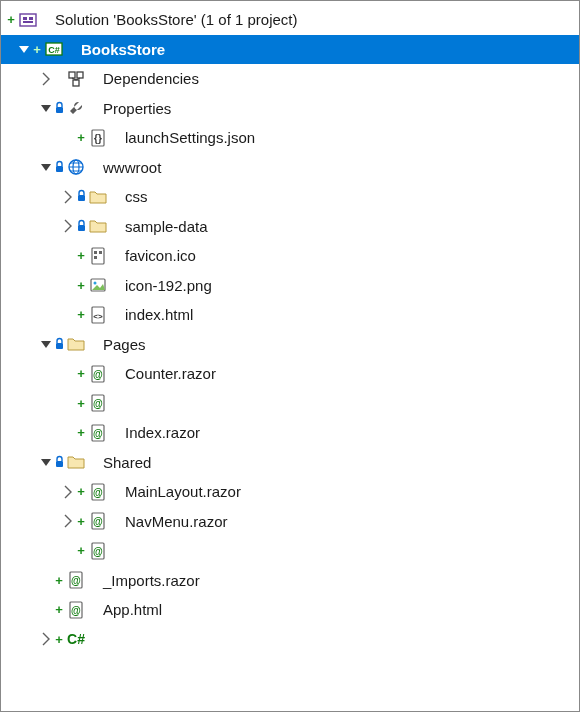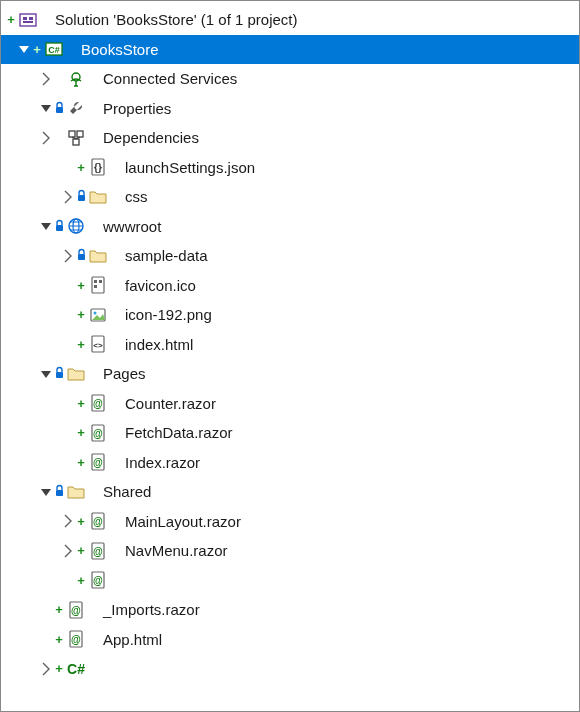--- a/index.html
+++ b/index.html
@@ -21,21 +21,21 @@
     align-items: center;
     height: 29.5px;
     padding-right: 8px;
     white-space: nowrap;
     cursor: default;
   }
   .node.selected {
     background: #0078d7;
     color: #fff;
   }
-  .node.selected .label { font-weight: 400; }
+  .node.selected .label { font-weight: 700; }
   .indent { display: inline-block; height: 1px; }
   .arrow {
     width: 14px;
     height: 14px;
     display: inline-flex;
     align-items: center;
     justify-content: center;
     margin-right: 0px;
     flex: 0 0 14px;
   }
@@ -171,34 +171,35 @@
       </span>
     <span class="git-plus">+</span>
     <span class="icon">
         <svg width="18" height="18">
           <use href="#i-csproj"></use>
         </svg>
       </span>
     <span class="label">BooksStore</span>
   </div>
 
+
   <div class="node">
     <span class="indent" style="width:38px"></span>
     <span class="arrow">
         <svg width="12" height="14">
           <use href="#arrow-right"></use>
         </svg>
       </span>
     <span class="spacer"></span>
     <span class="icon">
         <svg width="18" height="18">
-          <use href="#i-connected"></use>
-        </svg>
-      </span>
-    <span class="label">Connected Services</span>
+          <use href="#i-deps"></use>
+        </svg>
+      </span>
+    <span class="label">Dependencies</span>
   </div>
 
   <div class="node">
     <span class="indent" style="width:38px"></span>
     <span class="arrow">
         <svg width="12" height="14">
           <use href="#arrow-down"></use>
         </svg>
       </span>
     <span class="lock"><svg width="12" height="13">
@@ -206,231 +207,214 @@
         </svg></span>
     <span class="icon">
         <svg width="18" height="18">
           <use href="#i-wrench"></use>
         </svg>
       </span>
     <span class="label">Properties</span>
   </div>
 
   <div class="node">
-    <span class="indent" style="width:38px"></span>
-    <span class="arrow">
-        <svg width="12" height="14">
-          <use href="#arrow-right"></use>
-        </svg>
-      </span>
-    <span class="spacer"></span>
-    <span class="icon">
-        <svg width="18" height="18">
-          <use href="#i-deps"></use>
-        </svg>
-      </span>
-    <span class="label">Dependencies</span>
-  </div>
-
-  <div class="node">
     <span class="indent" style="width:74px"></span>
     <span class="git-plus">+</span>
     <span class="icon">
         <svg width="18" height="18">
           <use href="#i-json"></use>
         </svg>
       </span>
     <span class="label">launchSettings.json</span>
   </div>
 
   <div class="node">
+    <span class="indent" style="width:38px"></span>
+    <span class="arrow">
+        <svg width="12" height="14">
+          <use href="#arrow-down"></use>
+        </svg>
+      </span>
+    <span class="lock"><svg width="12" height="13">
+          <use href="#i-lock"></use>
+        </svg></span>
+    <span class="icon">
+        <svg width="18" height="18">
+          <use href="#i-globe"></use>
+        </svg>
+      </span>
+    <span class="label">wwwroot</span>
+  </div>
+
+  <div class="node">
     <span class="indent" style="width:60px"></span>
     <span class="arrow">
         <svg width="12" height="14">
           <use href="#arrow-right"></use>
         </svg>
       </span>
     <span class="lock"><svg width="12" height="13">
           <use href="#i-lock"></use>
         </svg></span>
     <span class="icon">
         <svg width="18" height="18">
           <use href="#i-folder"></use>
         </svg>
       </span>
     <span class="label">css</span>
   </div>
 
   <div class="node">
+    <span class="indent" style="width:60px"></span>
+    <span class="arrow">
+        <svg width="12" height="14">
+          <use href="#arrow-right"></use>
+        </svg>
+      </span>
+    <span class="lock"><svg width="12" height="13">
+          <use href="#i-lock"></use>
+        </svg></span>
+    <span class="icon">
+        <svg width="18" height="18">
+          <use href="#i-folder"></use>
+        </svg>
+      </span>
+    <span class="label">sample-data</span>
+  </div>
+
+  <div class="node">
+    <span class="indent" style="width:74px"></span>
+    <span class="git-plus">+</span>
+    <span class="icon">
+        <svg width="18" height="18">
+          <use href="#i-ico"></use>
+        </svg>
+      </span>
+    <span class="label">favicon.ico</span>
+  </div>
+
+  <div class="node">
+    <span class="indent" style="width:74px"></span>
+    <span class="git-plus">+</span>
+    <span class="icon">
+        <svg width="18" height="18">
+          <use href="#i-img"></use>
+        </svg>
+      </span>
+    <span class="label">icon-192.png</span>
+  </div>
+
+  <div class="node">
+    <span class="indent" style="width:74px"></span>
+    <span class="git-plus">+</span>
+    <span class="icon">
+        <svg width="18" height="18">
+          <use href="#i-html"></use>
+        </svg>
+      </span>
+    <span class="label">index.html</span>
+  </div>
+
+  <div class="node">
     <span class="indent" style="width:38px"></span>
     <span class="arrow">
         <svg width="12" height="14">
           <use href="#arrow-down"></use>
         </svg>
       </span>
     <span class="lock"><svg width="12" height="13">
           <use href="#i-lock"></use>
         </svg></span>
     <span class="icon">
         <svg width="18" height="18">
-          <use href="#i-globe"></use>
-        </svg>
-      </span>
-    <span class="label">wwwroot</span>
+          <use href="#i-folder"></use>
+        </svg>
+      </span>
+    <span class="label">Pages</span>
+  </div>
+
+  <div class="node">
+    <span class="indent" style="width:74px"></span>
+    <span class="git-plus">+</span>
+    <span class="icon">
+        <svg width="18" height="18">
+          <use href="#i-razor"></use>
+        </svg>
+      </span>
+    <span class="label">Counter.razor</span>
+  </div>
+
+  <div class="node">
+    <span class="indent" style="width:74px"></span>
+    <span class="git-plus">+</span>
+    <span class="icon">
+        <svg width="18" height="18">
+          <use href="#i-razor"></use>
+        </svg>
+      </span>
+  </div>
+
+  <div class="node">
+    <span class="indent" style="width:74px"></span>
+    <span class="git-plus">+</span>
+    <span class="icon">
+        <svg width="18" height="18">
+          <use href="#i-razor"></use>
+        </svg>
+      </span>
+    <span class="label">Index.razor</span>
+  </div>
+
+  <div class="node">
+    <span class="indent" style="width:38px"></span>
+    <span class="arrow">
+        <svg width="12" height="14">
+          <use href="#arrow-down"></use>
+        </svg>
+      </span>
+    <span class="lock"><svg width="12" height="13">
+          <use href="#i-lock"></use>
+        </svg></span>
+    <span class="icon">
+        <svg width="18" height="18">
+          <use href="#i-folder"></use>
+        </svg>
+      </span>
+    <span class="label">Shared</span>
   </div>
 
   <div class="node">
     <span class="indent" style="width:60px"></span>
     <span class="arrow">
         <svg width="12" height="14">
           <use href="#arrow-right"></use>
         </svg>
       </span>
-    <span class="lock"><svg width="12" height="13">
-          <use href="#i-lock"></use>
-        </svg></span>
-    <span class="icon">
-        <svg width="18" height="18">
-          <use href="#i-folder"></use>
-        </svg>
-      </span>
-    <span class="label">sample-data</span>
-  </div>
-
-  <div class="node">
-    <span class="indent" style="width:74px"></span>
-    <span class="git-plus">+</span>
-    <span class="icon">
-        <svg width="18" height="18">
-          <use href="#i-ico"></use>
-        </svg>
-      </span>
-    <span class="label">favicon.ico</span>
-  </div>
-
-  <div class="node">
-    <span class="indent" style="width:74px"></span>
-    <span class="git-plus">+</span>
-    <span class="icon">
-        <svg width="18" height="18">
-          <use href="#i-img"></use>
-        </svg>
-      </span>
-    <span class="label">icon-192.png</span>
-  </div>
-
-  <div class="node">
-    <span class="indent" style="width:74px"></span>
-    <span class="git-plus">+</span>
-    <span class="icon">
-        <svg width="18" height="18">
-          <use href="#i-html"></use>
-        </svg>
-      </span>
-    <span class="label">index.html</span>
-  </div>
-
-  <div class="node">
-    <span class="indent" style="width:38px"></span>
-    <span class="arrow">
-        <svg width="12" height="14">
-          <use href="#arrow-down"></use>
-        </svg>
-      </span>
-    <span class="lock"><svg width="12" height="13">
-          <use href="#i-lock"></use>
-        </svg></span>
-    <span class="icon">
-        <svg width="18" height="18">
-          <use href="#i-folder"></use>
-        </svg>
-      </span>
-    <span class="label">Pages</span>
-  </div>
-
-  <div class="node">
-    <span class="indent" style="width:74px"></span>
-    <span class="git-plus">+</span>
-    <span class="icon">
-        <svg width="18" height="18">
-          <use href="#i-razor"></use>
-        </svg>
-      </span>
-    <span class="label">Counter.razor</span>
-  </div>
-
-  <div class="node">
-    <span class="indent" style="width:74px"></span>
-    <span class="git-plus">+</span>
-    <span class="icon">
-        <svg width="18" height="18">
-          <use href="#i-razor"></use>
-        </svg>
-      </span>
-    <span class="label">FetchData.razor</span>
-  </div>
-
-  <div class="node">
-    <span class="indent" style="width:74px"></span>
-    <span class="git-plus">+</span>
-    <span class="icon">
-        <svg width="18" height="18">
-          <use href="#i-razor"></use>
-        </svg>
-      </span>
-    <span class="label">Index.razor</span>
-  </div>
-
-  <div class="node">
-    <span class="indent" style="width:38px"></span>
-    <span class="arrow">
-        <svg width="12" height="14">
-          <use href="#arrow-down"></use>
-        </svg>
-      </span>
-    <span class="lock"><svg width="12" height="13">
-          <use href="#i-lock"></use>
-        </svg></span>
-    <span class="icon">
-        <svg width="18" height="18">
-          <use href="#i-folder"></use>
-        </svg>
-      </span>
-    <span class="label">Shared</span>
+    <span class="git-plus">+</span>
+    <span class="icon">
+        <svg width="18" height="18">
+          <use href="#i-razor"></use>
+        </svg>
+      </span>
+    <span class="label">MainLayout.razor</span>
   </div>
 
   <div class="node">
     <span class="indent" style="width:60px"></span>
     <span class="arrow">
         <svg width="12" height="14">
           <use href="#arrow-right"></use>
         </svg>
       </span>
     <span class="git-plus">+</span>
     <span class="icon">
         <svg width="18" height="18">
           <use href="#i-razor"></use>
         </svg>
       </span>
-    <span class="label">MainLayout.razor</span>
-  </div>
-
-  <div class="node">
-    <span class="indent" style="width:60px"></span>
-    <span class="arrow">
-        <svg width="12" height="14">
-          <use href="#arrow-right"></use>
-        </svg>
-      </span>
-    <span class="git-plus">+</span>
-    <span class="icon">
-        <svg width="18" height="18">
-          <use href="#i-razor"></use>
-        </svg>
-      </span>
     <span class="label">NavMenu.razor</span>
   </div>
 
   <div class="node">
     <span class="indent" style="width:74px"></span>
     <span class="git-plus">+</span>
     <span class="icon">
         <svg width="18" height="18">
           <use href="#i-razor"></use>
         </svg>

